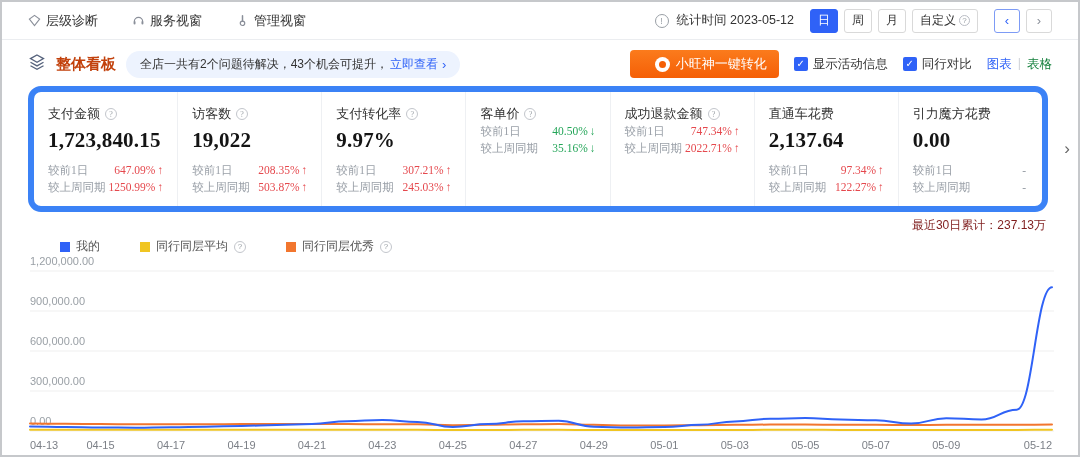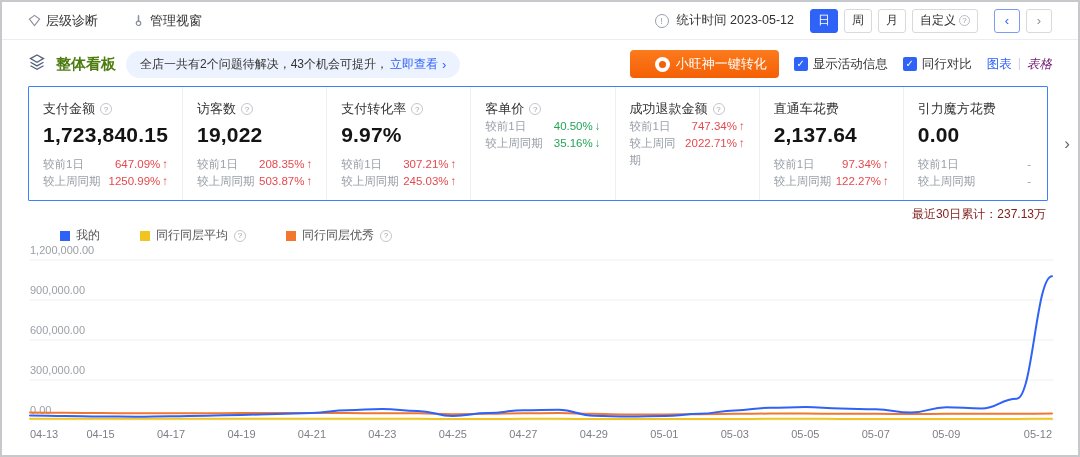--- a/index.html
+++ b/index.html
@@ -29,42 +29,42 @@
     justify-content:center; gap:3px; cursor:pointer; }
   .pbtn.active{ background:#2f62f7; border-color:#2f62f7; color:#fff; }
   .pbtn .mini-help{ width:11px; height:11px; border:1px solid #b9bcc4; border-radius:50%;
     font-size:8px; color:#9aa0a6; display:flex; align-items:center; justify-content:center; }
   .navbtn{ width:26px; height:24px; border:1px solid #d9d9d9; background:#fff; border-radius:3px;
     color:#8a8f99; font-size:13px; display:flex; align-items:center; justify-content:center;
     cursor:pointer; }
   .navbtn.prev{ border-color:#7d9bf5; color:#2f62f7; margin-left:10px; }
   
   .section-header{ display:flex; align-items:center; gap:10px; padding:9px 26px 5px; height:44px; }
-  .page-title{ font-size:15px; font-weight:bold; color:#4d7c0f; }
+  .page-title{ font-size:15px; font-weight:bold; color:#c2410c; }
   .notice-pill{ display:flex; align-items:center; background:#edf3fe; border-radius:14px;
     padding:5px 14px; font-size:12px; color:#333; gap:2px; }
   .notice-pill a{ color:#2f62f7; text-decoration:none; cursor:pointer; }
   .notice-chev{ color:#2f62f7; font-size:13px; margin-left:2px; }
   .header-right{ margin-left:auto; display:flex; align-items:center; gap:15px; }
   .ws-btn{ display:flex; align-items:center; gap:6px; background:linear-gradient(180deg,#fb7b1c,#f55f06);
     color:#fff; border:none; border-radius:4px; padding:5px 12px 5px 25px; font-size:13px; cursor:pointer; }
   .ws-icon{ width:15px; height:15px; border-radius:50%; background:#fff;
     display:flex; align-items:center; justify-content:center; }
   .ws-icon::after{ content:""; width:7px; height:7px; border-radius:50%;
     background:#f55f06; }
   .cb{ display:flex; align-items:center; gap:5px; font-size:12.5px; color:#333; cursor:pointer; }
   .cb-box{ width:14px; height:14px; background:#2f62f7; border-radius:2px; color:#fff;
     font-size:10px; line-height:14px; text-align:center; }
   .view-toggle{ font-size:12.5px; display:flex; gap:6px; }
   .view-toggle .on{ color:#2f62f7; cursor:pointer; }
-  .view-toggle .off{ color:#701a75; cursor:pointer;font-style:italic; }
+  .view-toggle .off{ color:#15803d; cursor:pointer; }
   .view-toggle .sep{ color:#d0d3d8; }
   
   .cards-wrap{ margin:2px 30px 0 26px; position:relative; }
-  .cards{ display:flex; border:1px solid #3b82f6; border-radius:1px; background:#fff; }
+  .cards{ display:flex; border:6px solid #3b82f6; border-radius:13px; background:#fff;font-family:Liberation Serif, serif; }
   .card{ flex:1 1 0; padding:13px 14px 10px; border-right:1px solid #eef0f3; cursor:pointer; }
   .card:last-child{ border-right:none; }
   .card-label{ font-size:13px; color:#333; display:flex; align-items:center; gap:5px; }
   .help{ width:12px; height:12px; border:1px solid #c3c6cc; border-radius:50%; font-size:8px;
     color:#9aa0a6; display:flex; align-items:center; justify-content:center; cursor:pointer; }
   .card-value{ font-size:21px; font-weight:bold; color:#141414; margin:5px 0 9px; letter-spacing:.2px; }
   .card-row{ display:flex; justify-content:space-between; font-size:11.5px; color:#9aa0a8;
     line-height:17px; max-width:200px; }
   .delta{ font-weight:normal; }
   .delta.up{ color:#e5484d; }
@@ -89,20 +89,30 @@
 
   <div class="topbar">
     <nav class="tabs">
       <div class="tab">
         <span class="ticon">
           <svg width="13" height="13" viewBox="0 0 14 14">
               <path d="M7 1.5 12.5 5.5 7 12.5 1.5 5.5Z" fill="none" stroke="#8a8f99" stroke-width="1.2"></path>
             </svg>
         </span>
         <span>层级诊断</span>
+      </div>
+      <div class="tab">
+        <span class="ticon">
+          <svg width="13" height="13" viewBox="0 0 14 14">
+              <path d="M2.5 8.2a4.5 4.5 0 0 1 9 0" fill="none" stroke="#8a8f99" stroke-width="1.3"></path>
+              <rect x="1.7" y="7.6" width="2.1" height="3.6" rx="1" fill="#8a8f99"></rect>
+              <rect x="10.2" y="7.6" width="2.1" height="3.6" rx="1" fill="#8a8f99"></rect>
+            </svg>
+        </span>
+        <span>服务视窗</span>
       </div>
       <div class="tab">
         <span class="ticon">
           <svg width="13" height="13" viewBox="0 0 14 14">
               <path d="M7 1.8v6" stroke="#8a8f99" stroke-width="1.6" stroke-linecap="round"></path>
               <circle cx="7" cy="10" r="2.4" fill="none" stroke="#8a8f99" stroke-width="1.3"></circle>
             </svg>
         </span>
         <span>管理视窗</span>
       </div>

